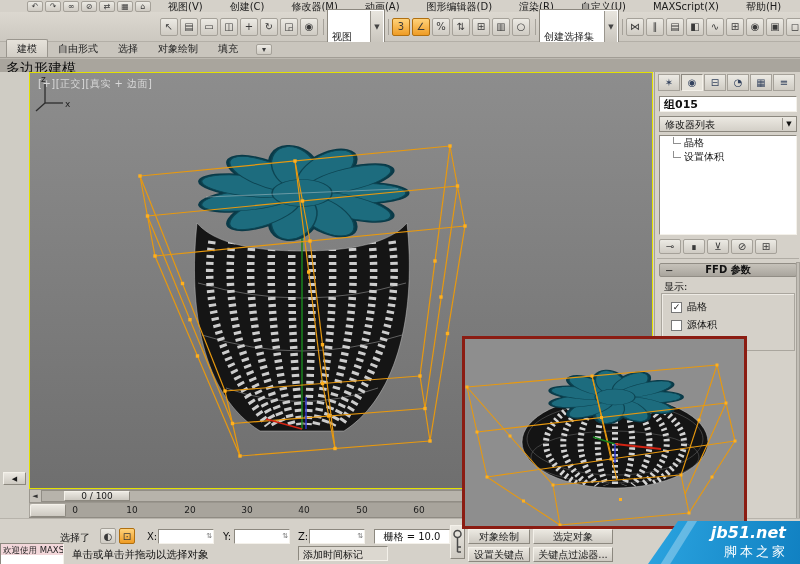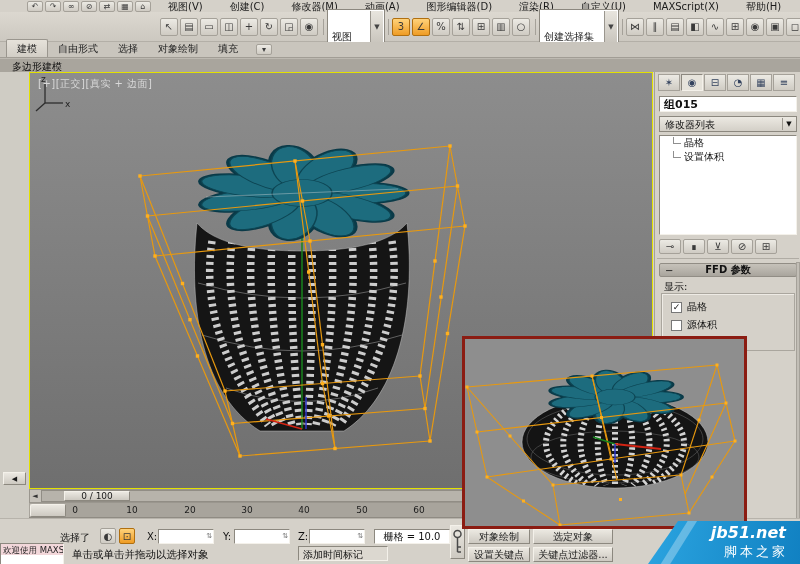--- a/index.html
+++ b/index.html
@@ -17,21 +17,21 @@
 #menubar{left:0;top:0;width:800px;height:12px;background:#d5d1c9}
 #quick-icons{position:absolute;left:27px;top:1px;display:flex}
 #menus{position:absolute;left:168px;top:0;height:12px;display:flex;gap:27px;line-height:13px;font-size:10px;color:#1a1a1a;white-space:nowrap}
 #toolbar{left:0;top:12px;width:800px;height:30px;display:flex;align-items:center;padding-left:160px;background:linear-gradient(#dcd8d0,#ccc8c0);border-bottom:1px solid #b3afa7}
 .combo{height:36px;background:#fff;border:1px solid #8c887f;display:flex;align-items:flex-end;font-size:10px;position:relative;padding-left:4px;color:#222;flex:0 0 auto}
 .combo .arrow{position:absolute;right:1px;top:1px;bottom:1px;width:13px;background:linear-gradient(#e8e5de,#c9c5bd);border-left:1px solid #9a968e;display:flex;align-items:center;justify-content:center;font-size:7px;color:#444}
 #ribbon{left:0;top:42px;width:800px;height:16px;background:#c9c5bd;border-bottom:1px solid #a19d95;display:flex;align-items:flex-end;padding-left:6px}
 .rtab{padding:2px 10px 1px;font-size:10px;color:#222}
 .rtab.active{background:linear-gradient(#e6e2da,#d2cec6);border:1px solid #9a968e;border-bottom:none;border-radius:2px 2px 0 0}
 #panel-strip{left:0;top:58px;width:800px;height:14px;background:#a9a59d;border-top:1px solid #bdb9b1}
-#panel-strip span{position:absolute;left:12px;top:1px;font-size:10px;color:#0e0e0e}
+#panel-strip span{position:absolute;left:6px;top:1px;font-size:14px;color:#0e0e0e}
 
 #left-strip{left:0;top:72px;width:29px;height:446px;background:#cfccc4}
 #vp-nav-btn{left:3px;top:472px;width:23px;height:13px;font-size:7px}
 #viewport{left:29px;top:72px;width:624px;height:417px;border:1px solid #e3e100;background:linear-gradient(#8d8d8d,#6f6f6f);overflow:hidden}
 #viewport svg{position:absolute;left:0;top:0}
 #vp-label{position:absolute;left:8px;top:4px;color:#d9d9d9;font-size:10px;letter-spacing:.5px}
 #vp-axis{position:absolute;left:8px;bottom:8px}
 #vp-axis text{font-size:9px;fill:#222}
 
 #right-panel{left:654px;top:72px;width:146px;height:492px;background:#d5d1c9;border-left:1px solid #a5a199}

